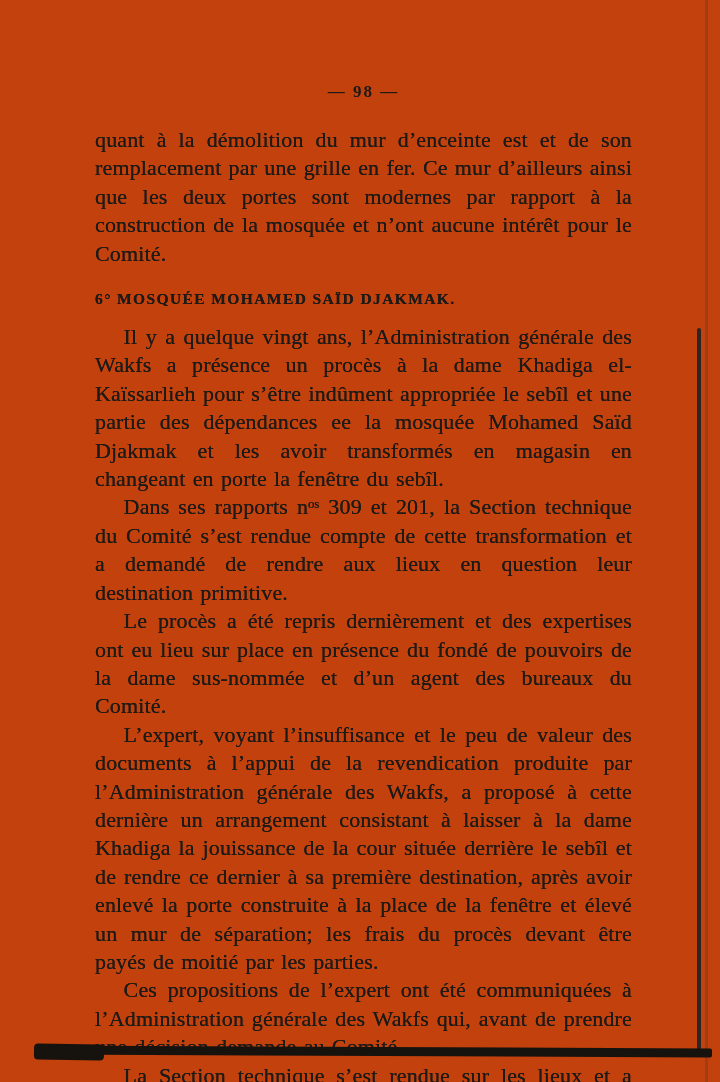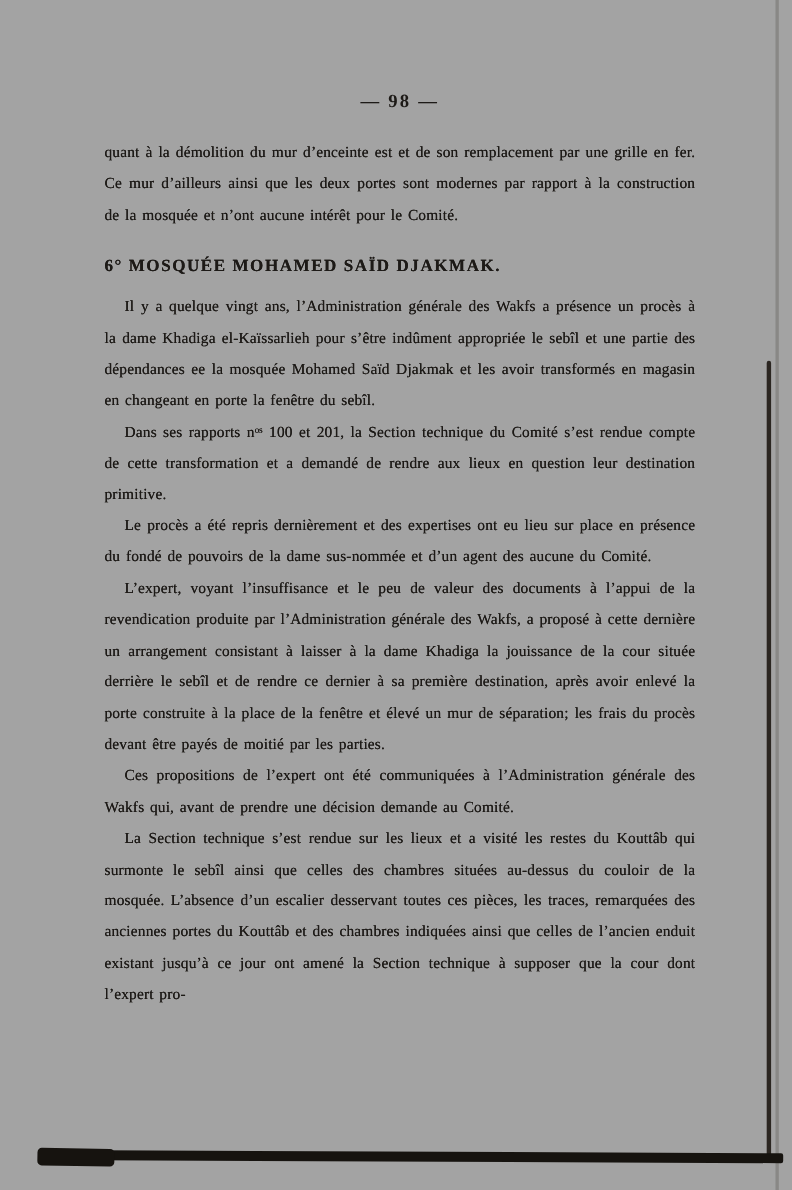--- a/index.html
+++ b/index.html
@@ -5,38 +5,38 @@
   html, body {
     margin: 0;
     padding: 0;
     background: #d8d5cf;
   }
   .page {
     position: relative;
     width: 720px;
     height: 1082px;
     margin: 0 auto;
-    background: #a3a3a3;
+    background: #c2410c;
     overflow: hidden;
     font-family: "Liberation Serif", "DejaVu Serif", serif;
     color: #1d1a17;
   }
   .content {
     padding: 82px 88px 0 95px;
   }
   .page-number {
     text-align: center;
     font-weight: bold;
     font-size: 17px;
     letter-spacing: 2px;
     margin-bottom: 24px;
   }
   p.para {
     margin: 0;
-    font-size: 14px;
+    font-size: 22px;
     line-height: 28.4px;
     text-align: justify;
     text-indent: 1.3em;
     word-spacing: 1.5px;
     letter-spacing: 0.15px;
     font-weight: 500;
     text-shadow: 0 0 0.45px currentColor;
   }
   p.no-indent {
     text-indent: 0;
@@ -95,22 +95,22 @@
 
 <div class="page">
   <div class="content">
     <div class="page-number"><span>— 98 —</span></div>
 
     <p class="para no-indent">quant à la démolition du mur d’enceinte est et de son remplacement par une grille en fer. Ce mur d’ailleurs ainsi que les deux portes sont modernes par rapport à la construction de la mosquée et n’ont aucune intérêt pour le Comité.</p>
 
     <h2 class="heading">6° MOSQUÉE MOHAMED SAÏD DJAKMAK.</h2>
 
     <p class="para">Il y a quelque vingt ans, l’Administration générale des Wakfs a présence un procès à la dame Khadiga el-Kaïssarlieh pour s’être indûment appropriée le sebîl et une partie des dépendances ee la mosquée Mohamed Saïd Djakmak et les avoir transformés en magasin en changeant en porte la fenêtre du sebîl.</p>
-    <p class="para">Dans ses rapports nᵒˢ 100 et 201, la Section technique du Comité s’est rendue compte de cette transformation et a demandé de rendre aux lieux en question leur destination primitive.</p>
-    <p class="para">Le procès a été repris dernièrement et des expertises ont eu lieu sur place en présence du fondé de pouvoirs de la dame sus-nommée et d’un agent des aucune du Comité.</p>
+    <p class="para">Dans ses rapports nᵒˢ 309 et 201, la Section technique du Comité s’est rendue compte de cette transformation et a demandé de rendre aux lieux en question leur destination primitive.</p>
+    <p class="para">Le procès a été repris dernièrement et des expertises ont eu lieu sur place en présence du fondé de pouvoirs de la dame sus-nommée et d’un agent des bureaux du Comité.</p>
     <p class="para">L’expert, voyant l’insuffisance et le peu de valeur des documents à l’appui de la revendication produite par l’Administration générale des Wakfs, a proposé à cette dernière un arrangement consistant à laisser à la dame Khadiga la jouissance de la cour située derrière le sebîl et de rendre ce dernier à sa première destination, après avoir enlevé la porte construite à la place de la fenêtre et élevé un mur de séparation; les frais du procès devant être payés de moitié par les parties.</p>
     <p class="para">Ces propositions de l’expert ont été communiquées à l’Administration générale des Wakfs qui, avant de prendre une décision demande au Comité.</p>
     <p class="para">La Section technique s’est rendue sur les lieux et a visité les restes du Kouttâb qui surmonte le sebîl ainsi que celles des chambres situées au-dessus du couloir de la mosquée. L’absence d’un escalier desservant toutes ces pièces, les traces, remarquées des anciennes portes du Kouttâb et des chambres indiquées ainsi que celles de l’ancien enduit existant jusqu’à ce jour ont amené la Section technique à supposer que la cour dont l’expert pro-</p>
   </div>
 
   <div class="scan-right-faint"></div>
   <div class="scan-right"></div>
   <div class="scan-bottom"></div>
   <div class="scan-bottom-blob"></div>
 </div>

